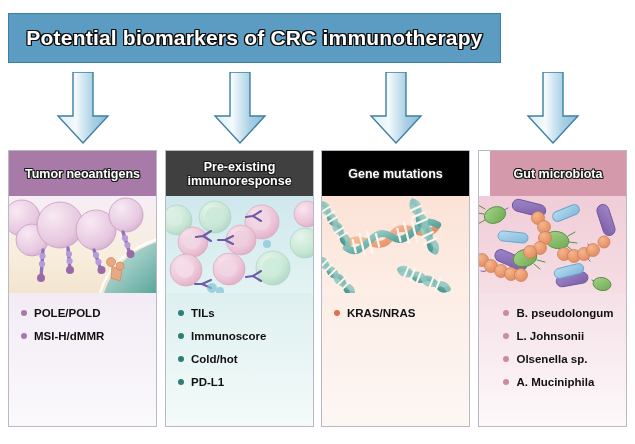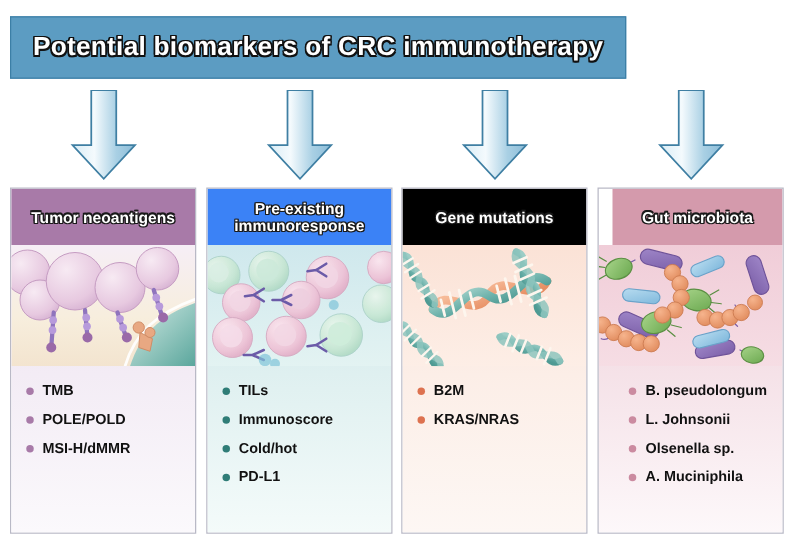--- a/index.html
+++ b/index.html
@@ -130,21 +130,21 @@
     white-space: nowrap;
   }
 
   
   #col-0 { left: 8px; }
   #col-1 { left: 165px; }
   #col-2 { left: 321px; }
   #col-3 { left: 478px; }
 
   #col-0 .col-header { background: #a87aa8; }
-  #col-1 .col-header { background: #3b82f6; }
+  #col-1 .col-header { background: #404040; }
   #col-2 .col-header { background: #000000; }
   #col-3 .col-header { background: #d49aac; margin-left: 11px; }
 
   #col-0 .col-body { background: linear-gradient(to bottom, #ede0ef 0%, #f3ecf5 45%, #fbf9fc 100%); }
   #col-1 .col-body { background: linear-gradient(to bottom, #cfe7ec 0%, #dff0f0 45%, #f4fbfa 100%); }
   #col-2 .col-body { background: linear-gradient(to bottom, #fae1d6 0%, #fceee7 45%, #fdf7f4 100%); }
   #col-3 .col-body { background: linear-gradient(to bottom, #f0d4dd 0%, #f5e2e8 45%, #fdf8fa 100%); align-items: center; }
 </style>
 </head>
 <body>
@@ -262,24 +262,20 @@
             <circle cx="122.5" cy="58" r="4"></circle>
           </g>
           <g fill="#e8a882" stroke="#d08c66" stroke-width="0.8">
             <path d="M104 70 l10 5 l-2 10 l-9 -3 z"></path>
             <circle cx="103" cy="66" r="4.5"></circle>
             <circle cx="112" cy="70" r="4"></circle>
           </g>
         </svg>
       </div>
       <div class="bullets">
-        <div class="bullet-item">
-          <span class="bullet-dot" style="background:#a87aa8"></span>
-          <span class="bullet-label">TMB</span>
-        </div>
         <div class="bullet-item">
           <span class="bullet-dot" style="background:#a87aa8"></span>
           <span class="bullet-label">POLE/POLD</span>
         </div>
         <div class="bullet-item">
           <span class="bullet-dot" style="background:#a87aa8"></span>
           <span class="bullet-label">MSI-H/dMMR</span>
         </div>
       </div>
     </div>
@@ -451,24 +447,20 @@
                 <path d="M30 4 L30 20"></path>
               <path d="M50 4 L50 20"></path>
                 <path d="M60 2 L60 22"></path>
             </g>
           </g>
         </svg>
       </div>
       <div class="bullets">
         <div class="bullet-item">
           <span class="bullet-dot" style="background:#dd7250"></span>
-          <span class="bullet-label">B2M</span>
-        </div>
-        <div class="bullet-item">
-          <span class="bullet-dot" style="background:#dd7250"></span>
           <span class="bullet-label">KRAS/NRAS</span>
         </div>
       </div>
     </div>
   </div>
 
   <div class="column" id="col-3">
     <div class="col-header">
       <span class="col-header-label">Gut microbiota</span>
     </div>

